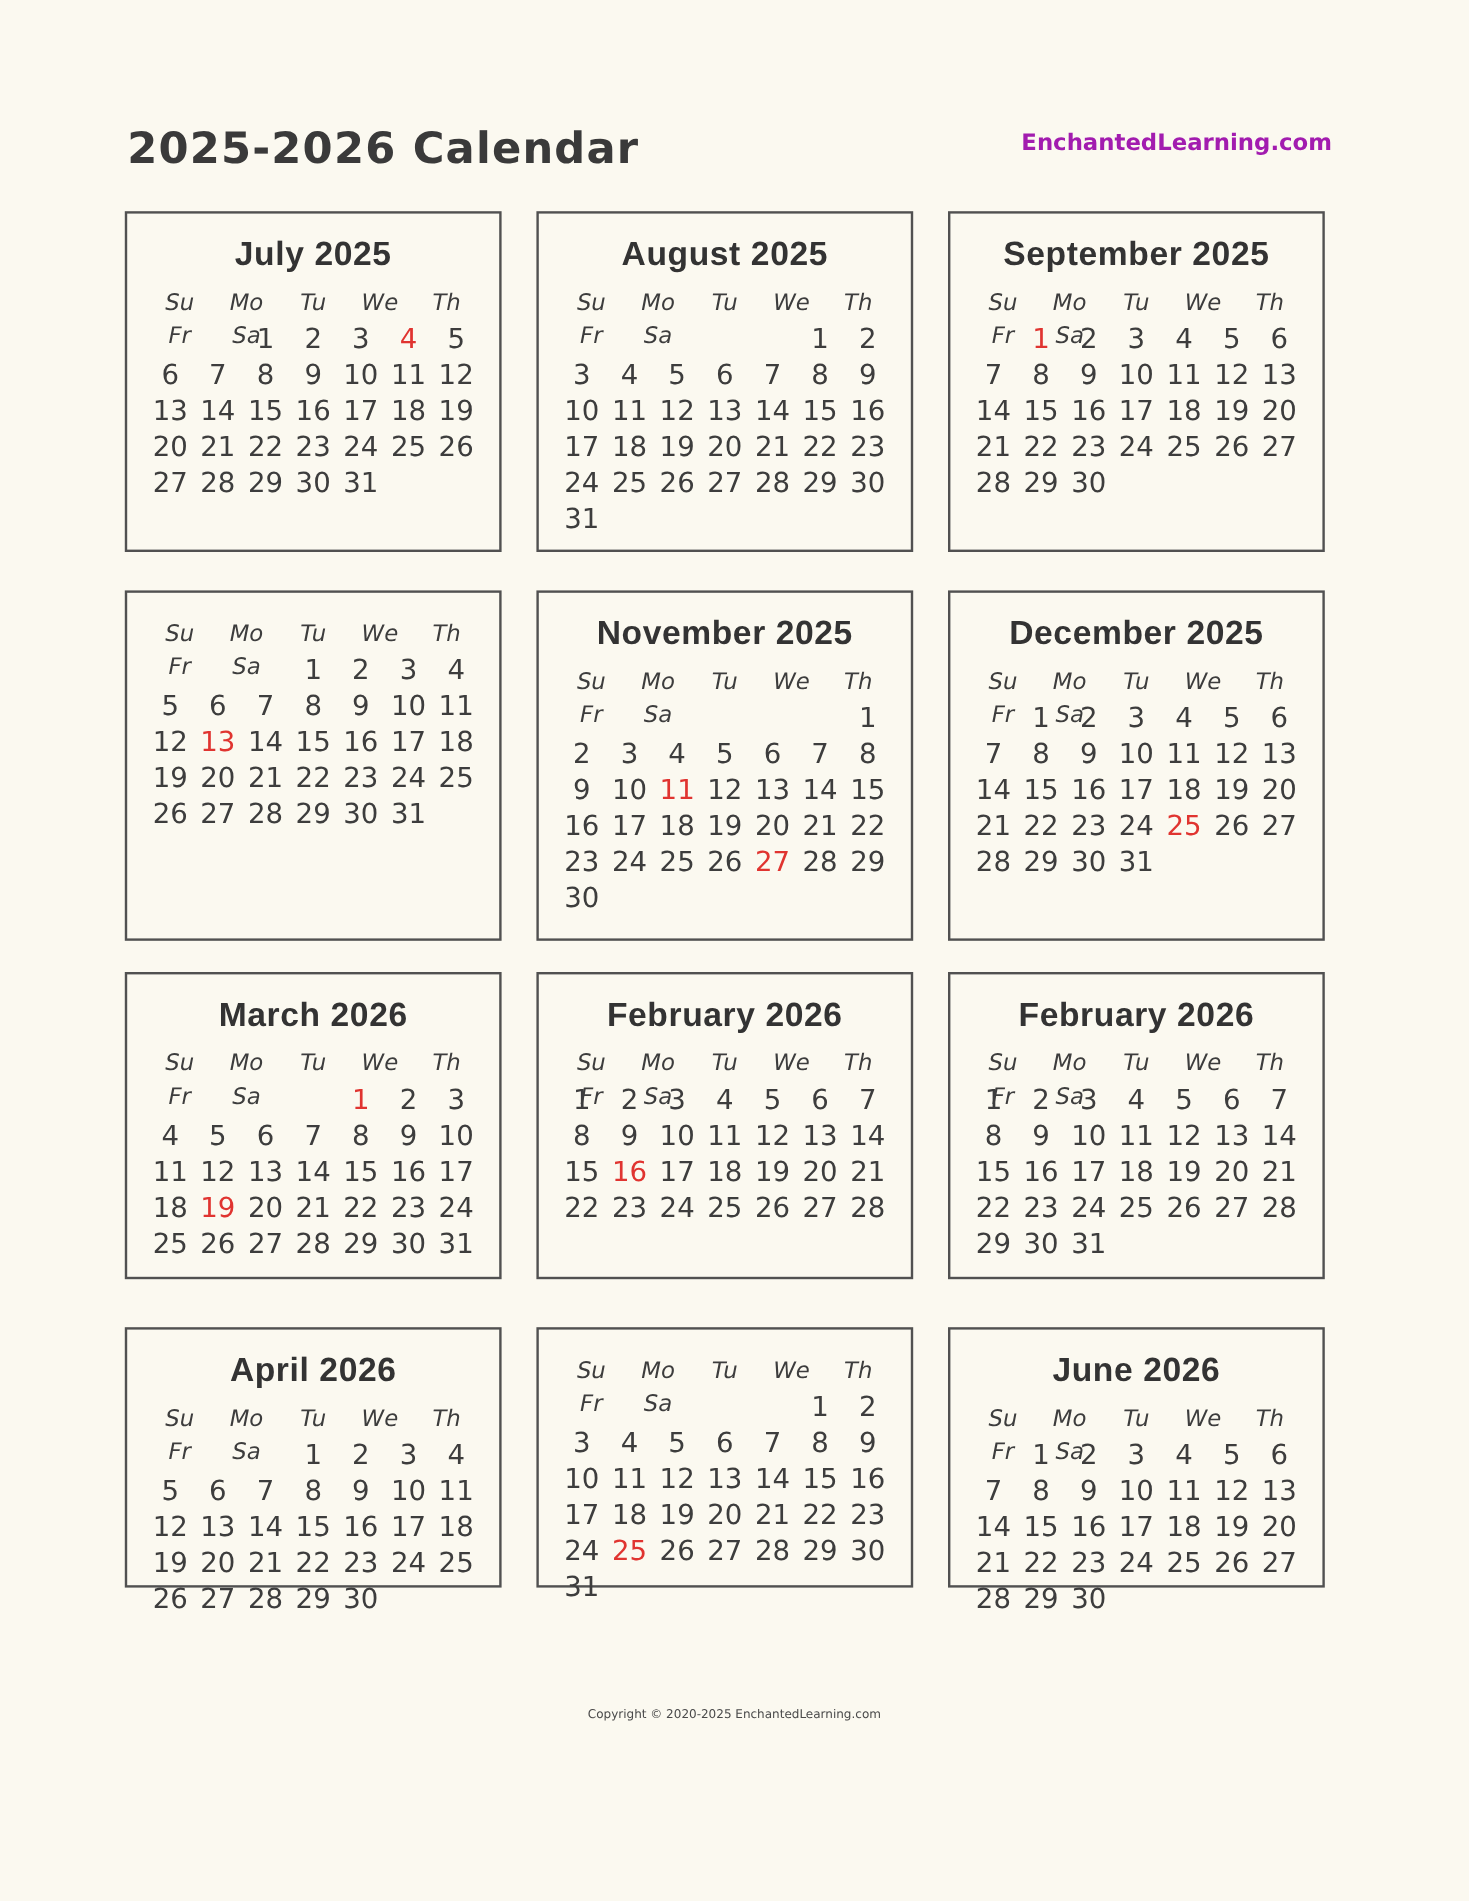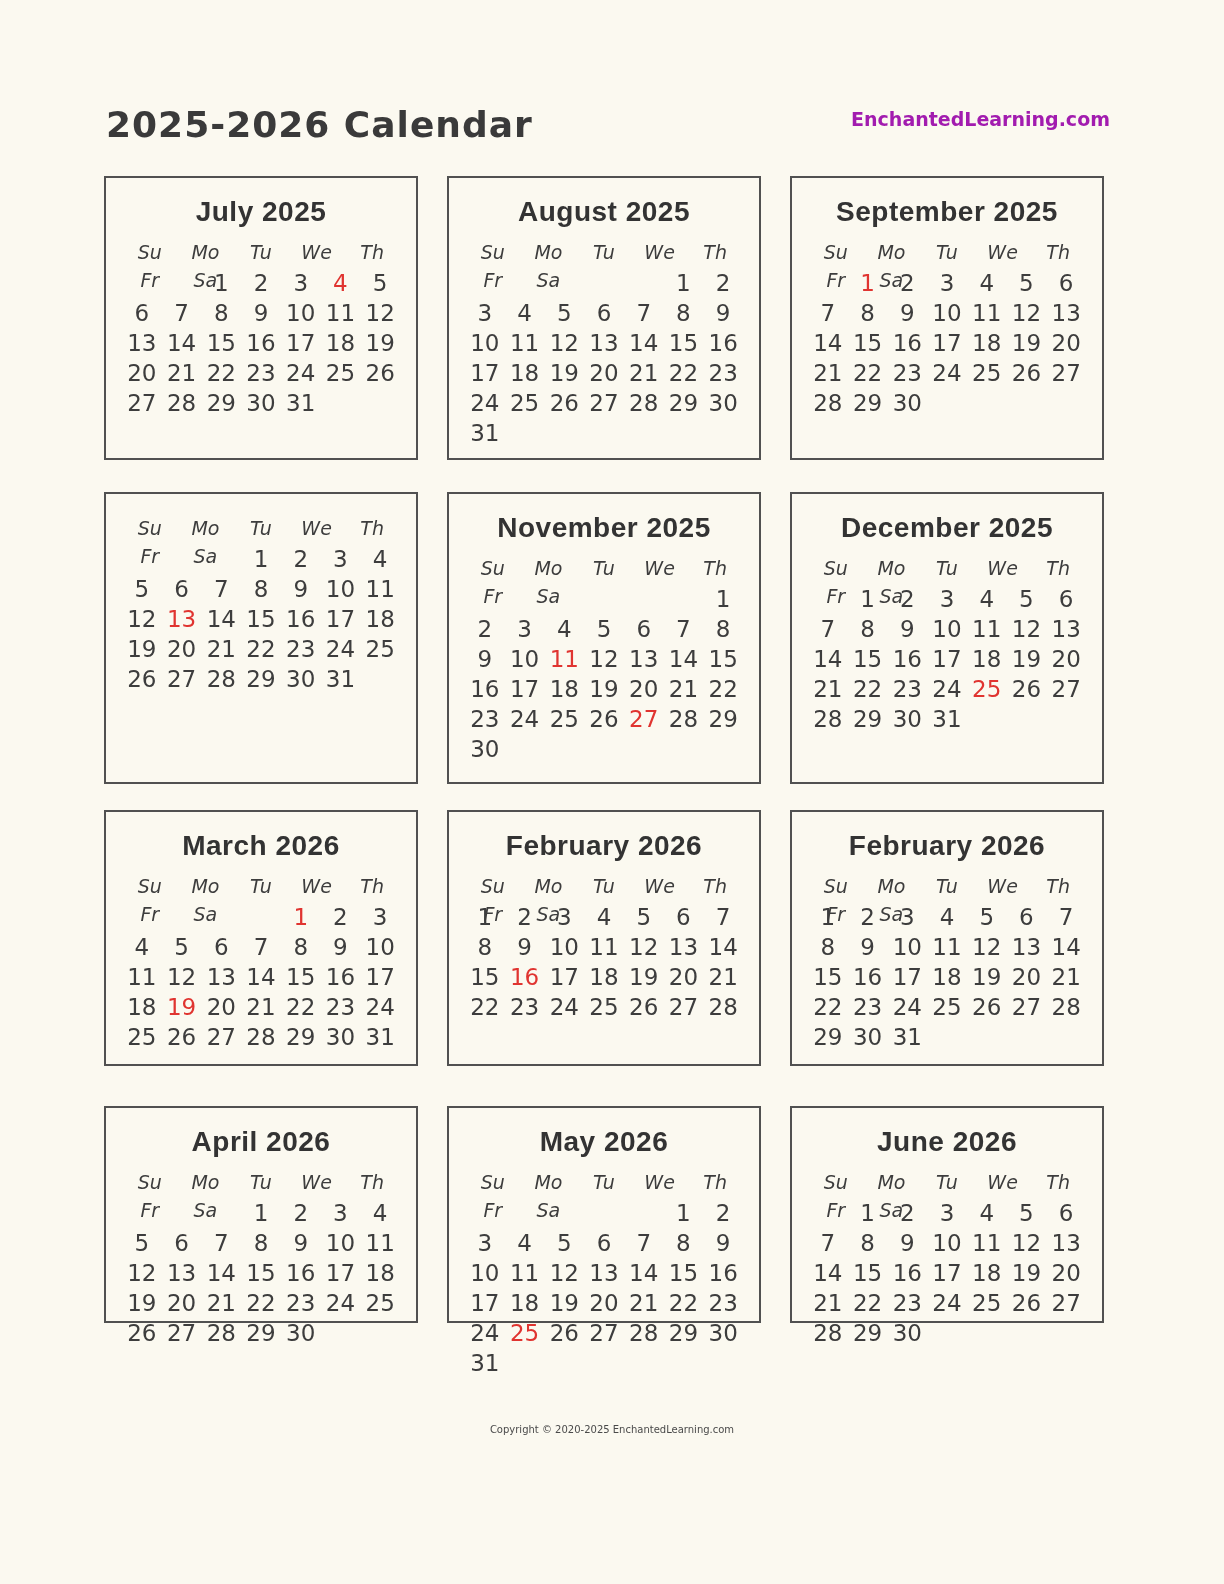--- a/index.html
+++ b/index.html
@@ -547,21 +547,20 @@
           <div class="day">24</div>
           <div class="day">25</div>
           <div class="day">26</div>
           <div class="day">27</div>
           <div class="day">28</div>
           <div class="day">29</div>
           <div class="day">30</div>
         </div>
       </div>
       <div class="month">
-        <div class="month-title">May 2026</div>
         <div class="weekdays">
           <div class="weekday">Su</div>
           <div class="weekday">Mo</div>
           <div class="weekday">Tu</div>
           <div class="weekday">We</div>
           <div class="weekday">Th</div>
           <div class="weekday">Fr</div>
           <div class="weekday">Sa</div>
         </div>
         <div class="days">

